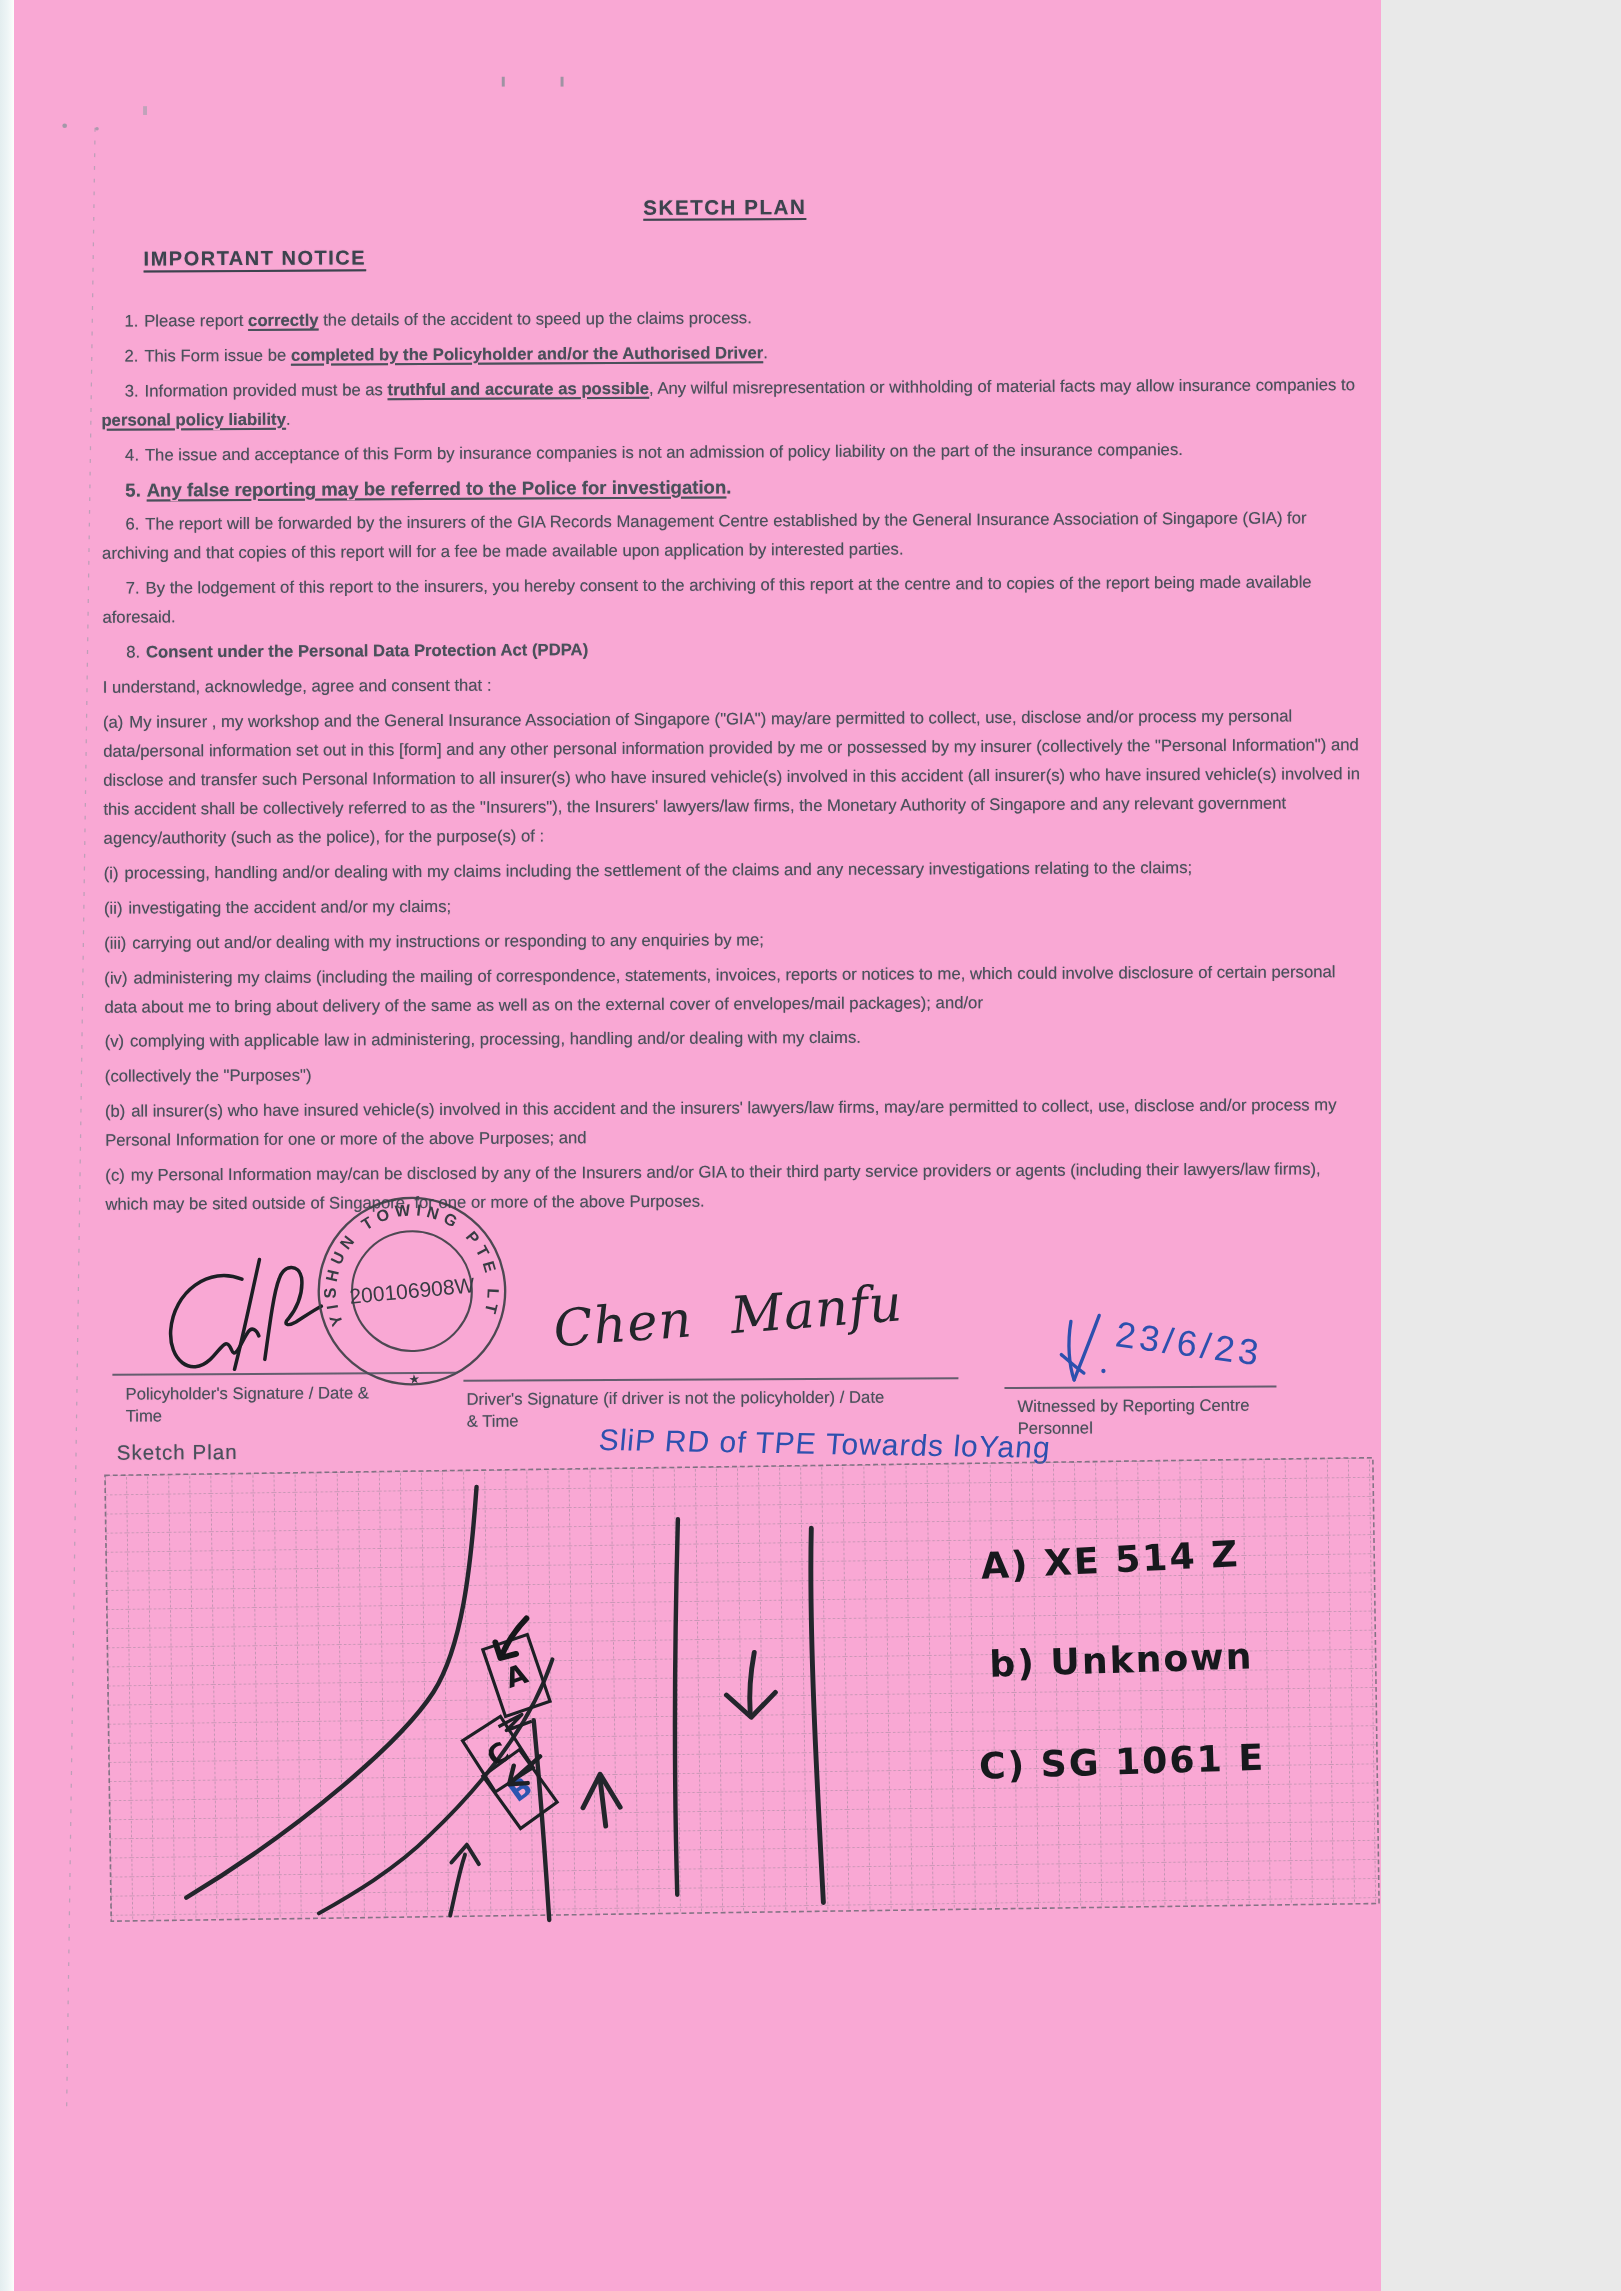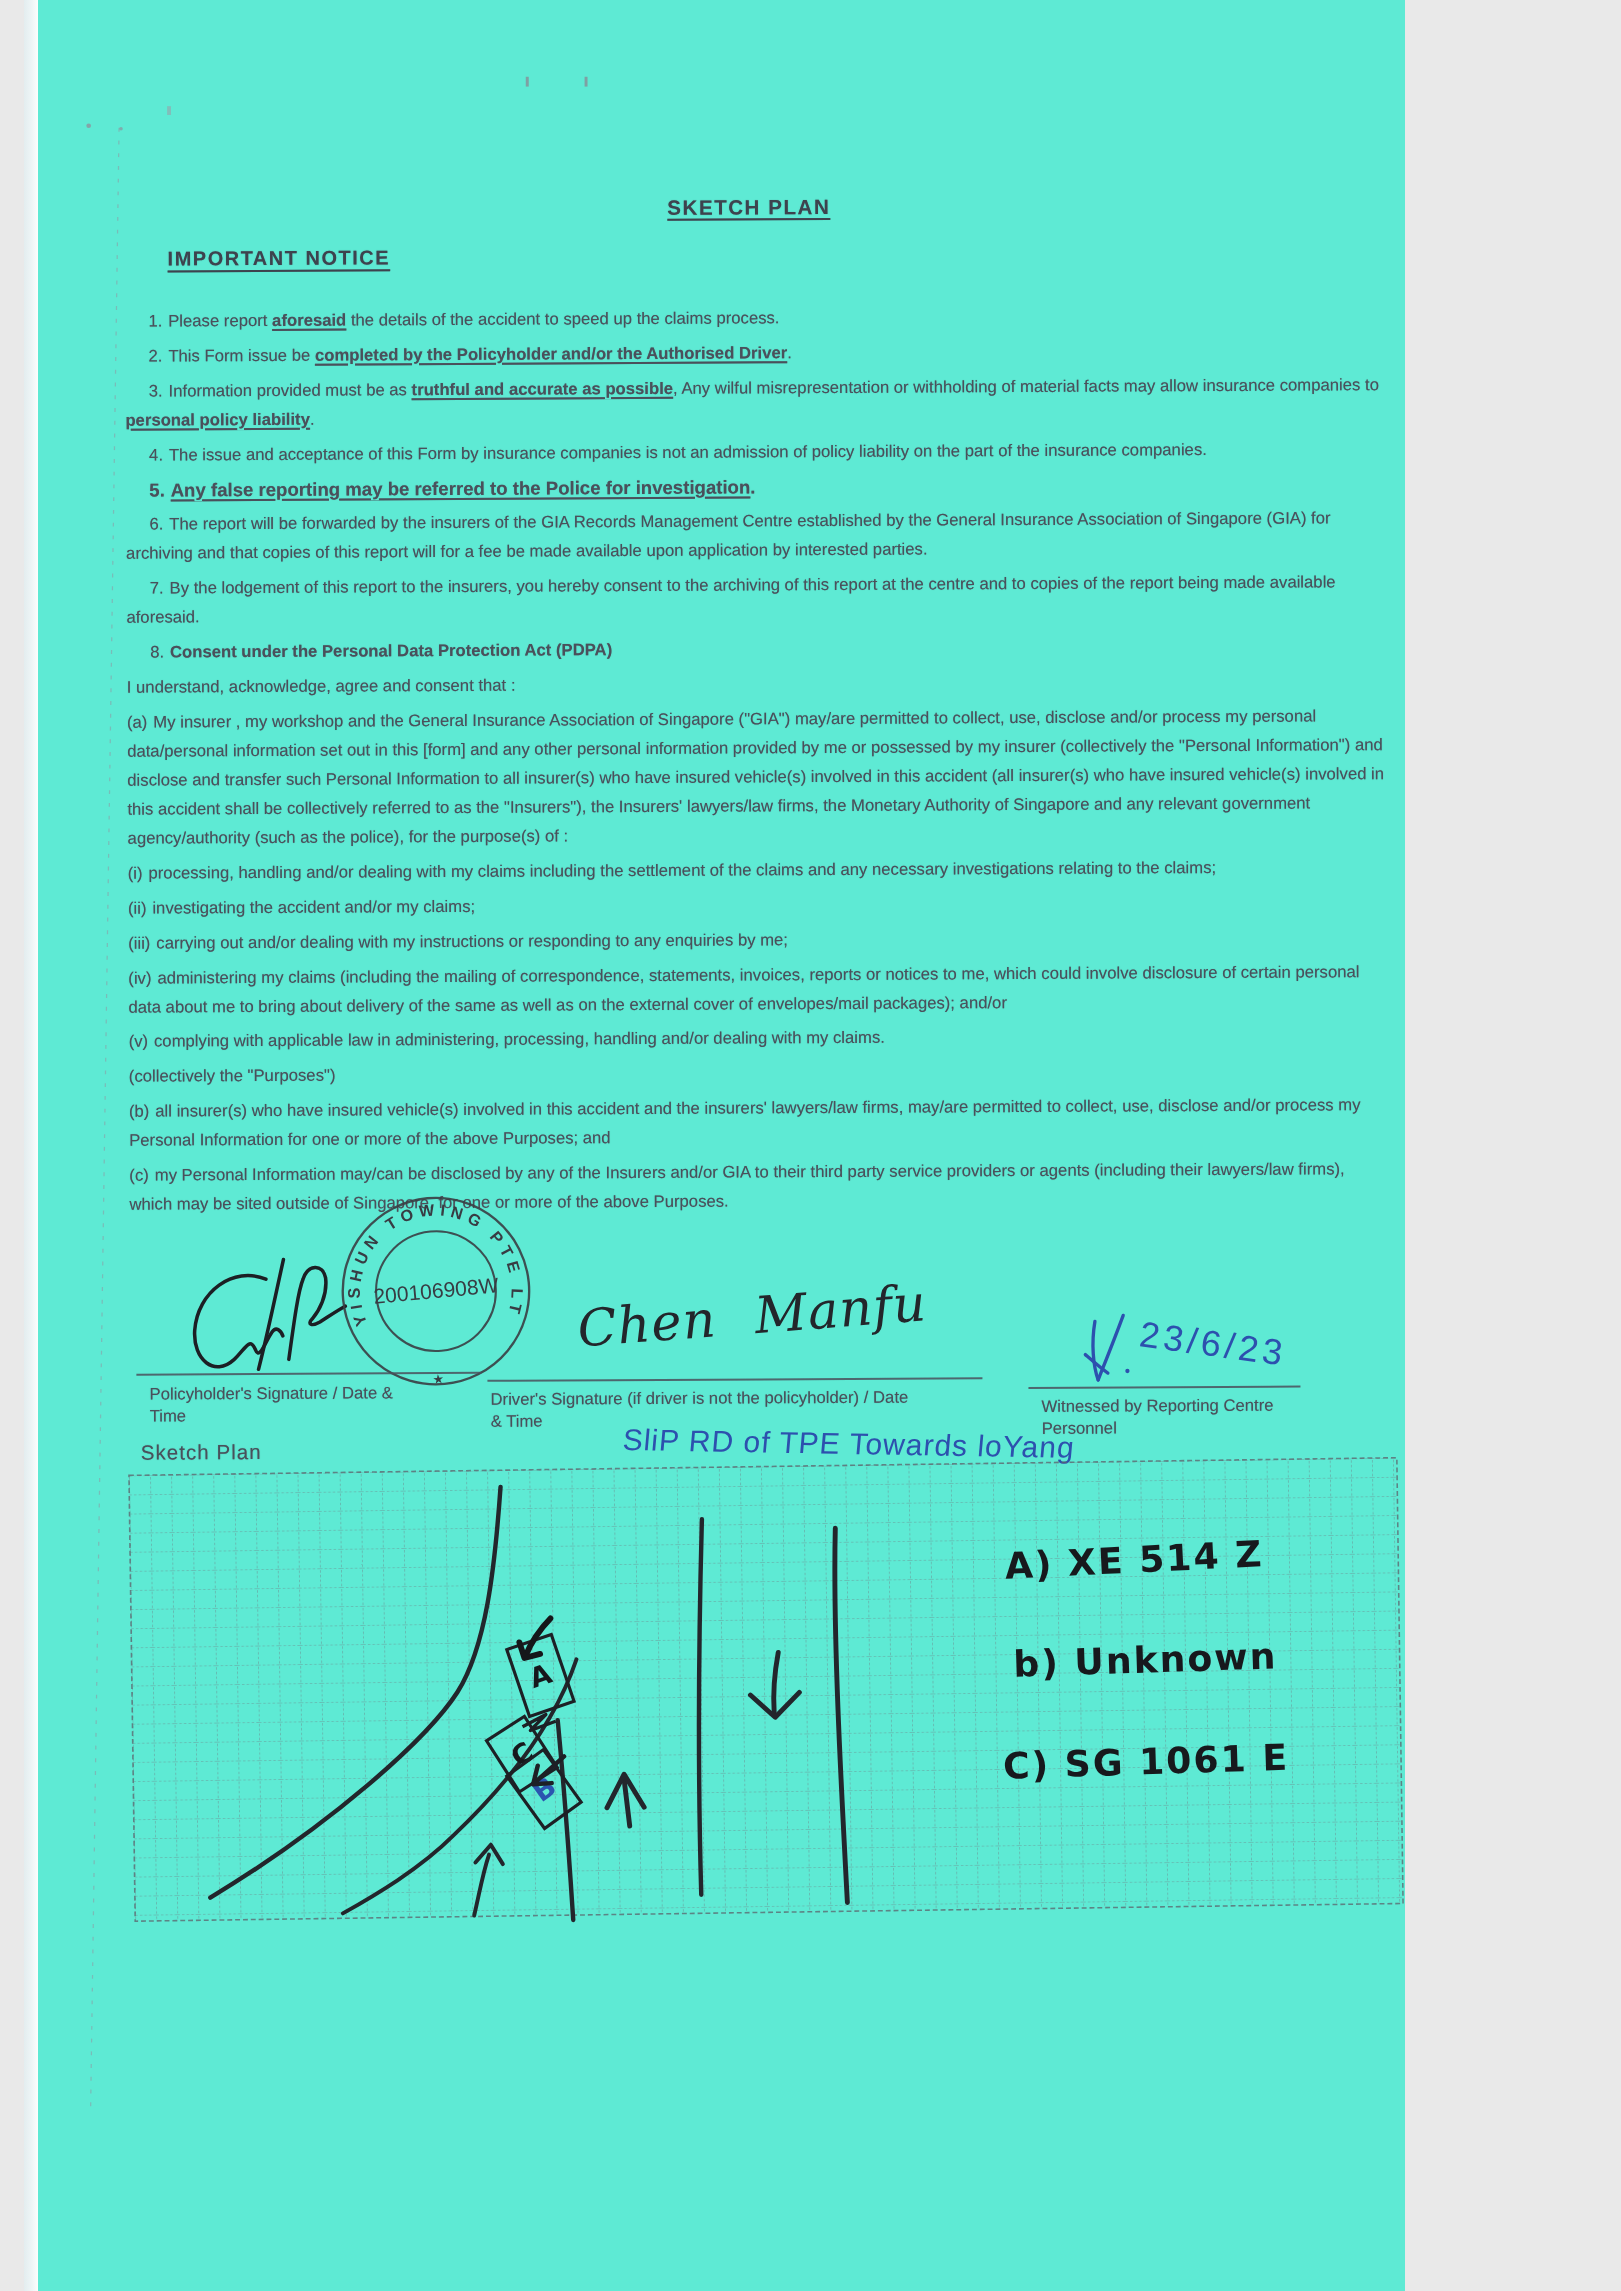--- a/index.html
+++ b/index.html
@@ -1,17 +1,17 @@
 <!DOCTYPE html>
 <html><head>
 <meta charset="utf-8">
 <style>
   html,body{margin:0;padding:0;background:#e9e9e9;}
-  .page{position:relative;width:1381px;height:2292px;background:#5eead4;overflow:hidden;
-        font-family:"Liberation Sans",sans-serif;color:#474e59;margin-left:24px;}
+  .page{position:relative;width:1381px;height:2292px;background:#f9a8d4;overflow:hidden;
+        font-family:"Liberation Sans",sans-serif;color:#474e59;}
   .left-strip{position:absolute;left:0;top:0;width:13.7px;height:100%;
         background:linear-gradient(90deg,#e3edef 0%,#eef5f6 55%,#fdfdfc 100%);}
   .scan{position:absolute;left:0;top:0;width:1621px;height:2292px;transform:rotate(-0.3deg);transform-origin:50% 40%;}
   .artifacts{position:absolute;left:0;top:0;z-index:0;}
   .content{position:absolute;left:0;top:0;width:100%;height:100%;z-index:1;}
 
   .doc-title{position:absolute;left:647px;top:195px;font-size:20.6px;font-weight:700;letter-spacing:1.5px;
         color:#3d434e;text-decoration:underline;text-decoration-thickness:2px;text-underline-offset:3.9px;
         text-shadow:0 0 1px rgba(70,75,90,.5);}
   .notice-heading{position:absolute;left:147px;top:244px;font-size:20px;font-weight:700;letter-spacing:1.5px;
@@ -59,21 +59,21 @@
     <circle cx="1510" cy="2108" r="2" fill="#b6bac0" opacity="0.6"></circle>
   </svg>
 
   <div class="scan">
   <div class="content">
 
     <div class="doc-title">SKETCH PLAN</div>
     <div class="notice-heading">IMPORTANT NOTICE</div>
 
     <div class="notice-body">
-      <p><span class="num">1.</span><span><span>Please report </span><span class="useg bseg">aforesaid</span><span> the details of the accident to speed up the claims process.</span></span></p>
+      <p><span class="num">1.</span><span><span>Please report </span><span class="useg bseg">correctly</span><span> the details of the accident to speed up the claims process.</span></span></p>
       <p><span class="num">2.</span><span><span>This Form issue be </span><span class="useg bseg">completed by the Policyholder and/or the Authorised Driver</span><span>.</span></span></p>
       <p><span class="num">3.</span><span><span>Information provided must be as </span><span class="useg bseg">truthful and accurate as possible</span><span>, Any wilful misrepresentation or withholding of material facts may allow insurance companies to </span><span class="useg bseg">personal policy liability</span><span>.</span></span></p>
       <p><span class="num">4.</span><span><span>The issue and acceptance of this Form by insurance companies is not an admission of policy liability on the part of the insurance companies.</span></span></p>
       <p class="big"><span class="num">5.</span><span><span class="useg bseg">Any false reporting may be referred to the Police for investigation</span><span>.</span></span></p>
       <p><span class="num">6.</span><span><span>The report will be forwarded by the insurers of the GIA Records Management Centre established by the General Insurance Association of Singapore (GIA) for archiving and that copies of this report will for a fee be made available upon application by interested parties.</span></span></p>
       <p><span class="num">7.</span><span><span>By the lodgement of this report to the insurers, you hereby consent to the archiving of this report at the centre and to copies of the report being made available aforesaid.</span></span></p>
       <p><span class="num">8.</span><span><span class="bseg">Consent under the Personal Data Protection Act (PDPA)</span></span></p>
       <p class="clause">I understand, acknowledge, agree and consent that :</p>
       <p class="clause"><span class="tag">(a)</span><span>My insurer , my workshop and the General Insurance Association of Singapore ("GIA") may/are permitted to collect, use, disclose and/or process my personal data/personal information set out in this [form] and any other personal information provided by me or possessed by my insurer (collectively the "Personal Information") and disclose and transfer such Personal Information to all insurer(s) who have insured vehicle(s) involved in this accident (all insurer(s) who have insured vehicle(s) involved in this accident shall be collectively referred to as the "Insurers"), the Insurers' lawyers/law firms, the Monetary Authority of Singapore and any relevant government agency/authority (such as the police), for the purpose(s) of :</span></p>
       <p class="clause"><span class="tag">(i)</span><span>processing, handling and/or dealing with my claims including the settlement of the claims and any necessary investigations relating to the claims;</span></p>

